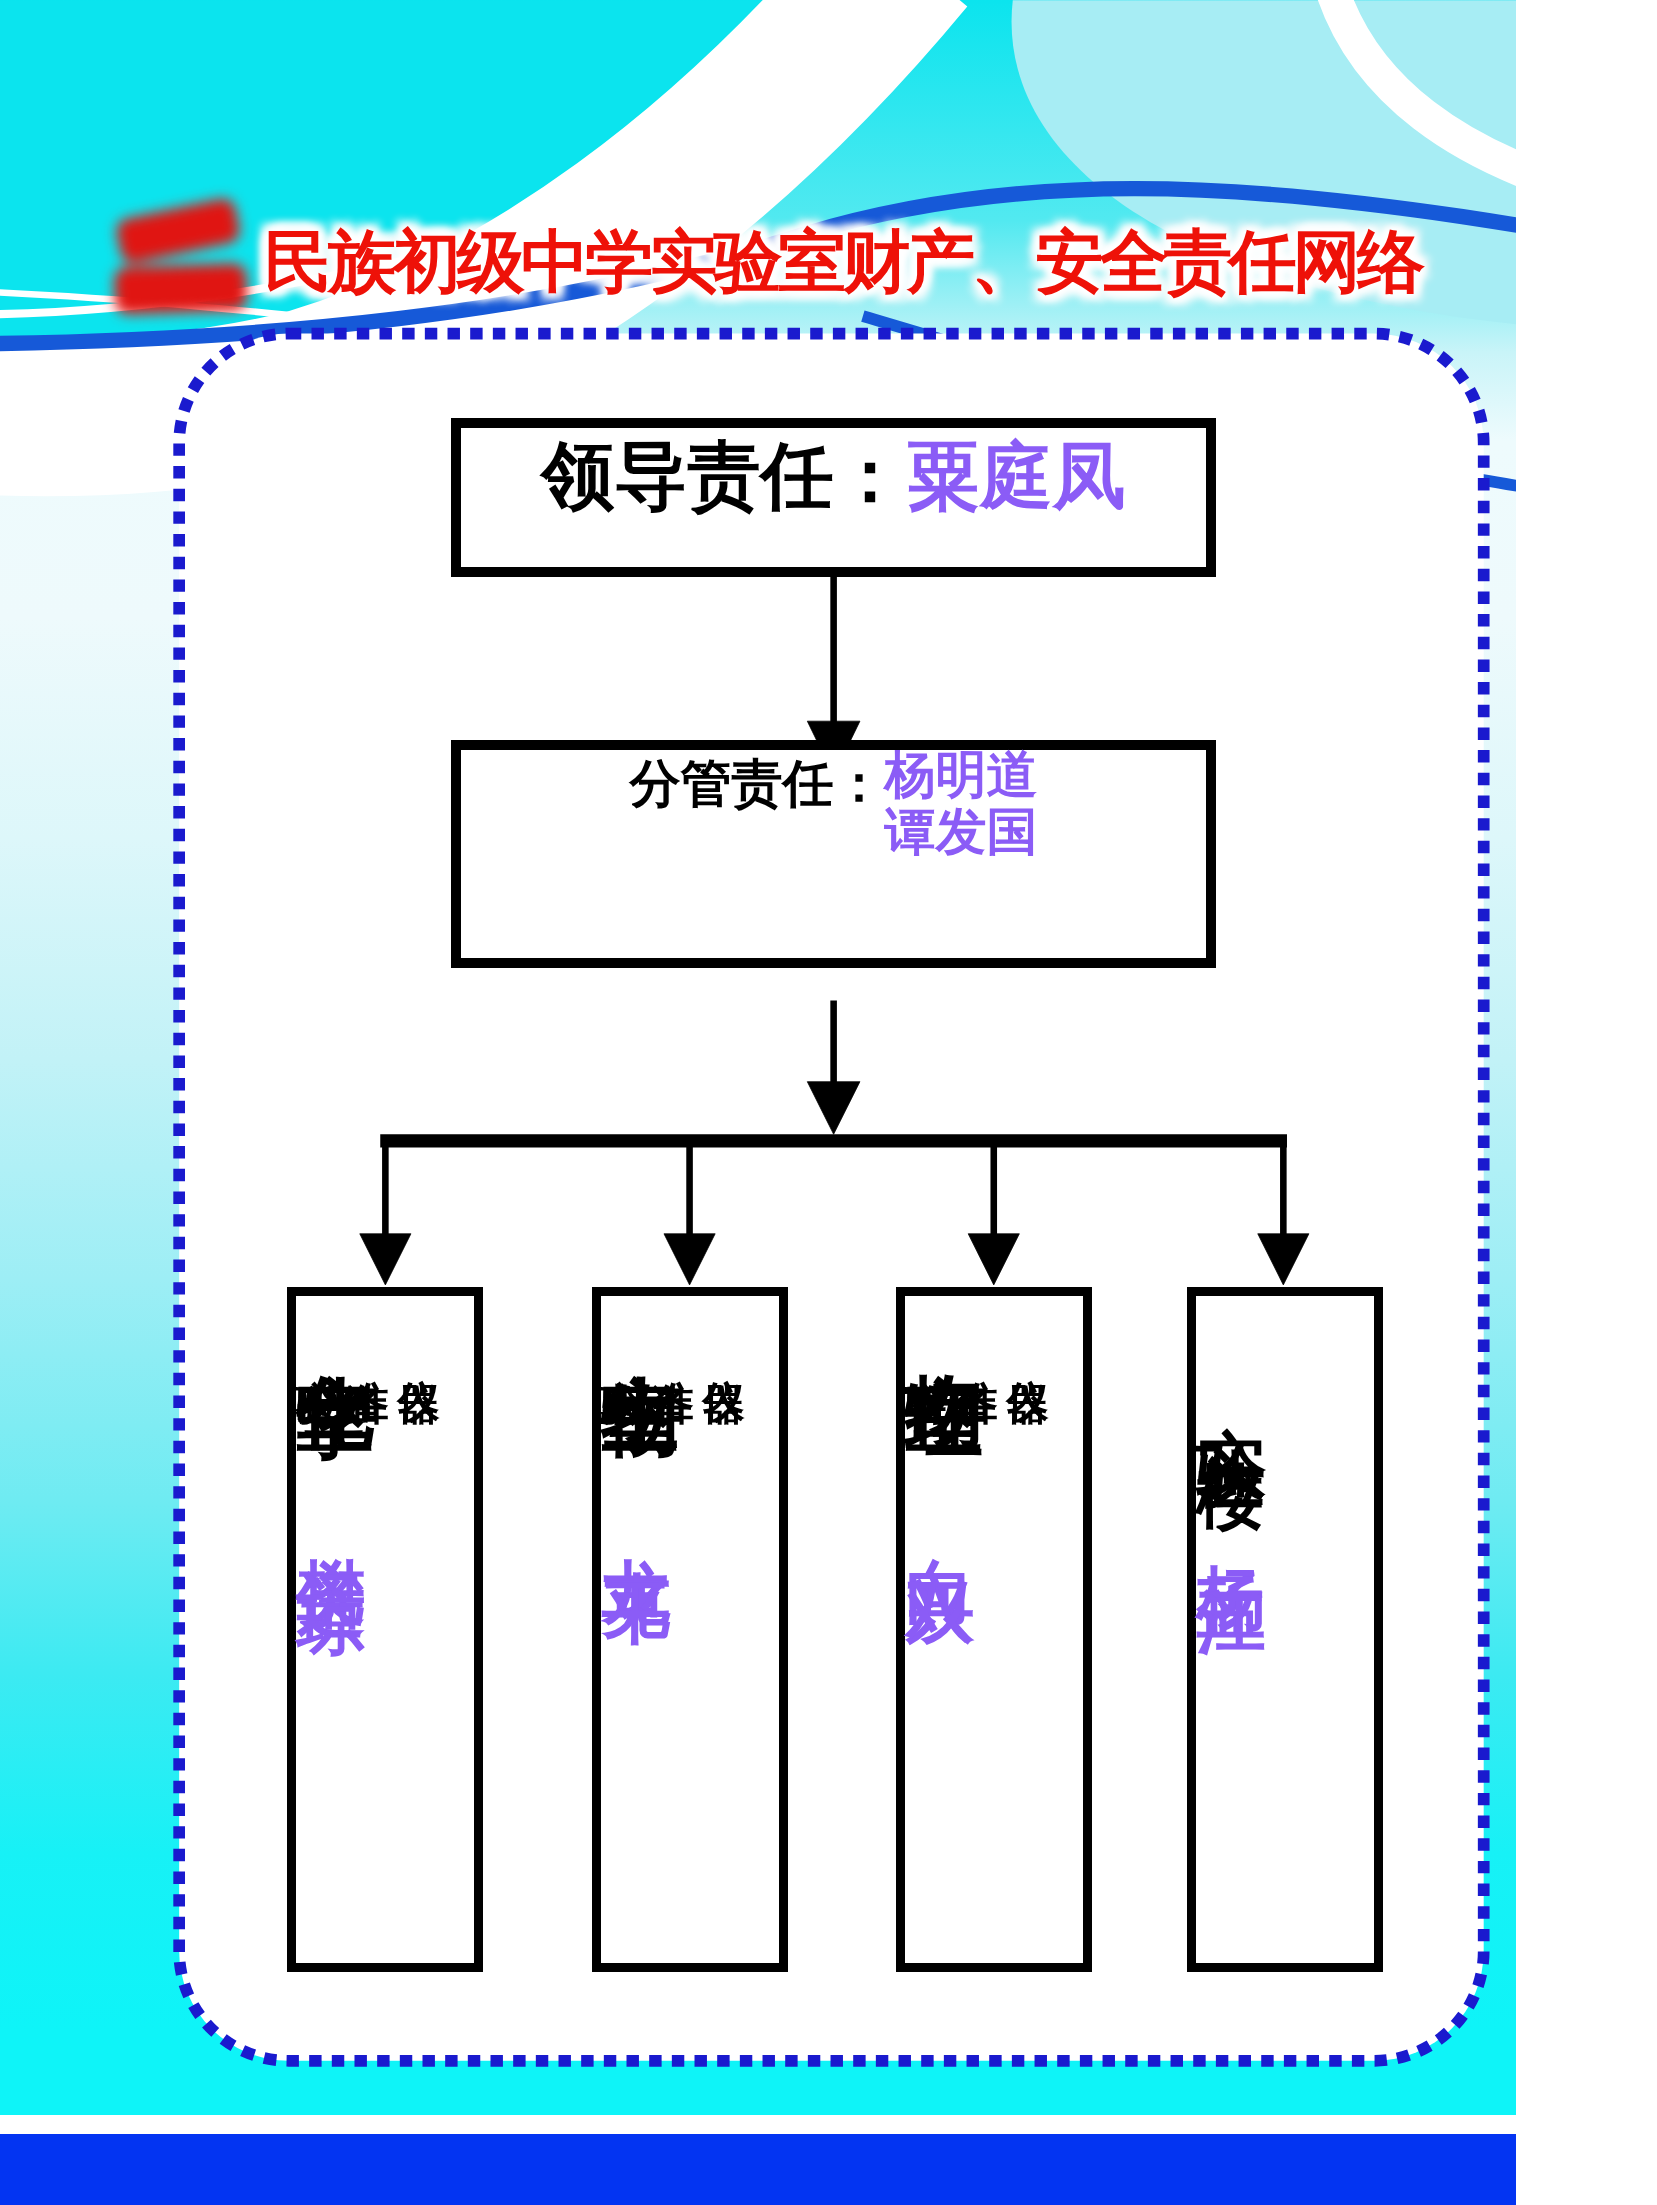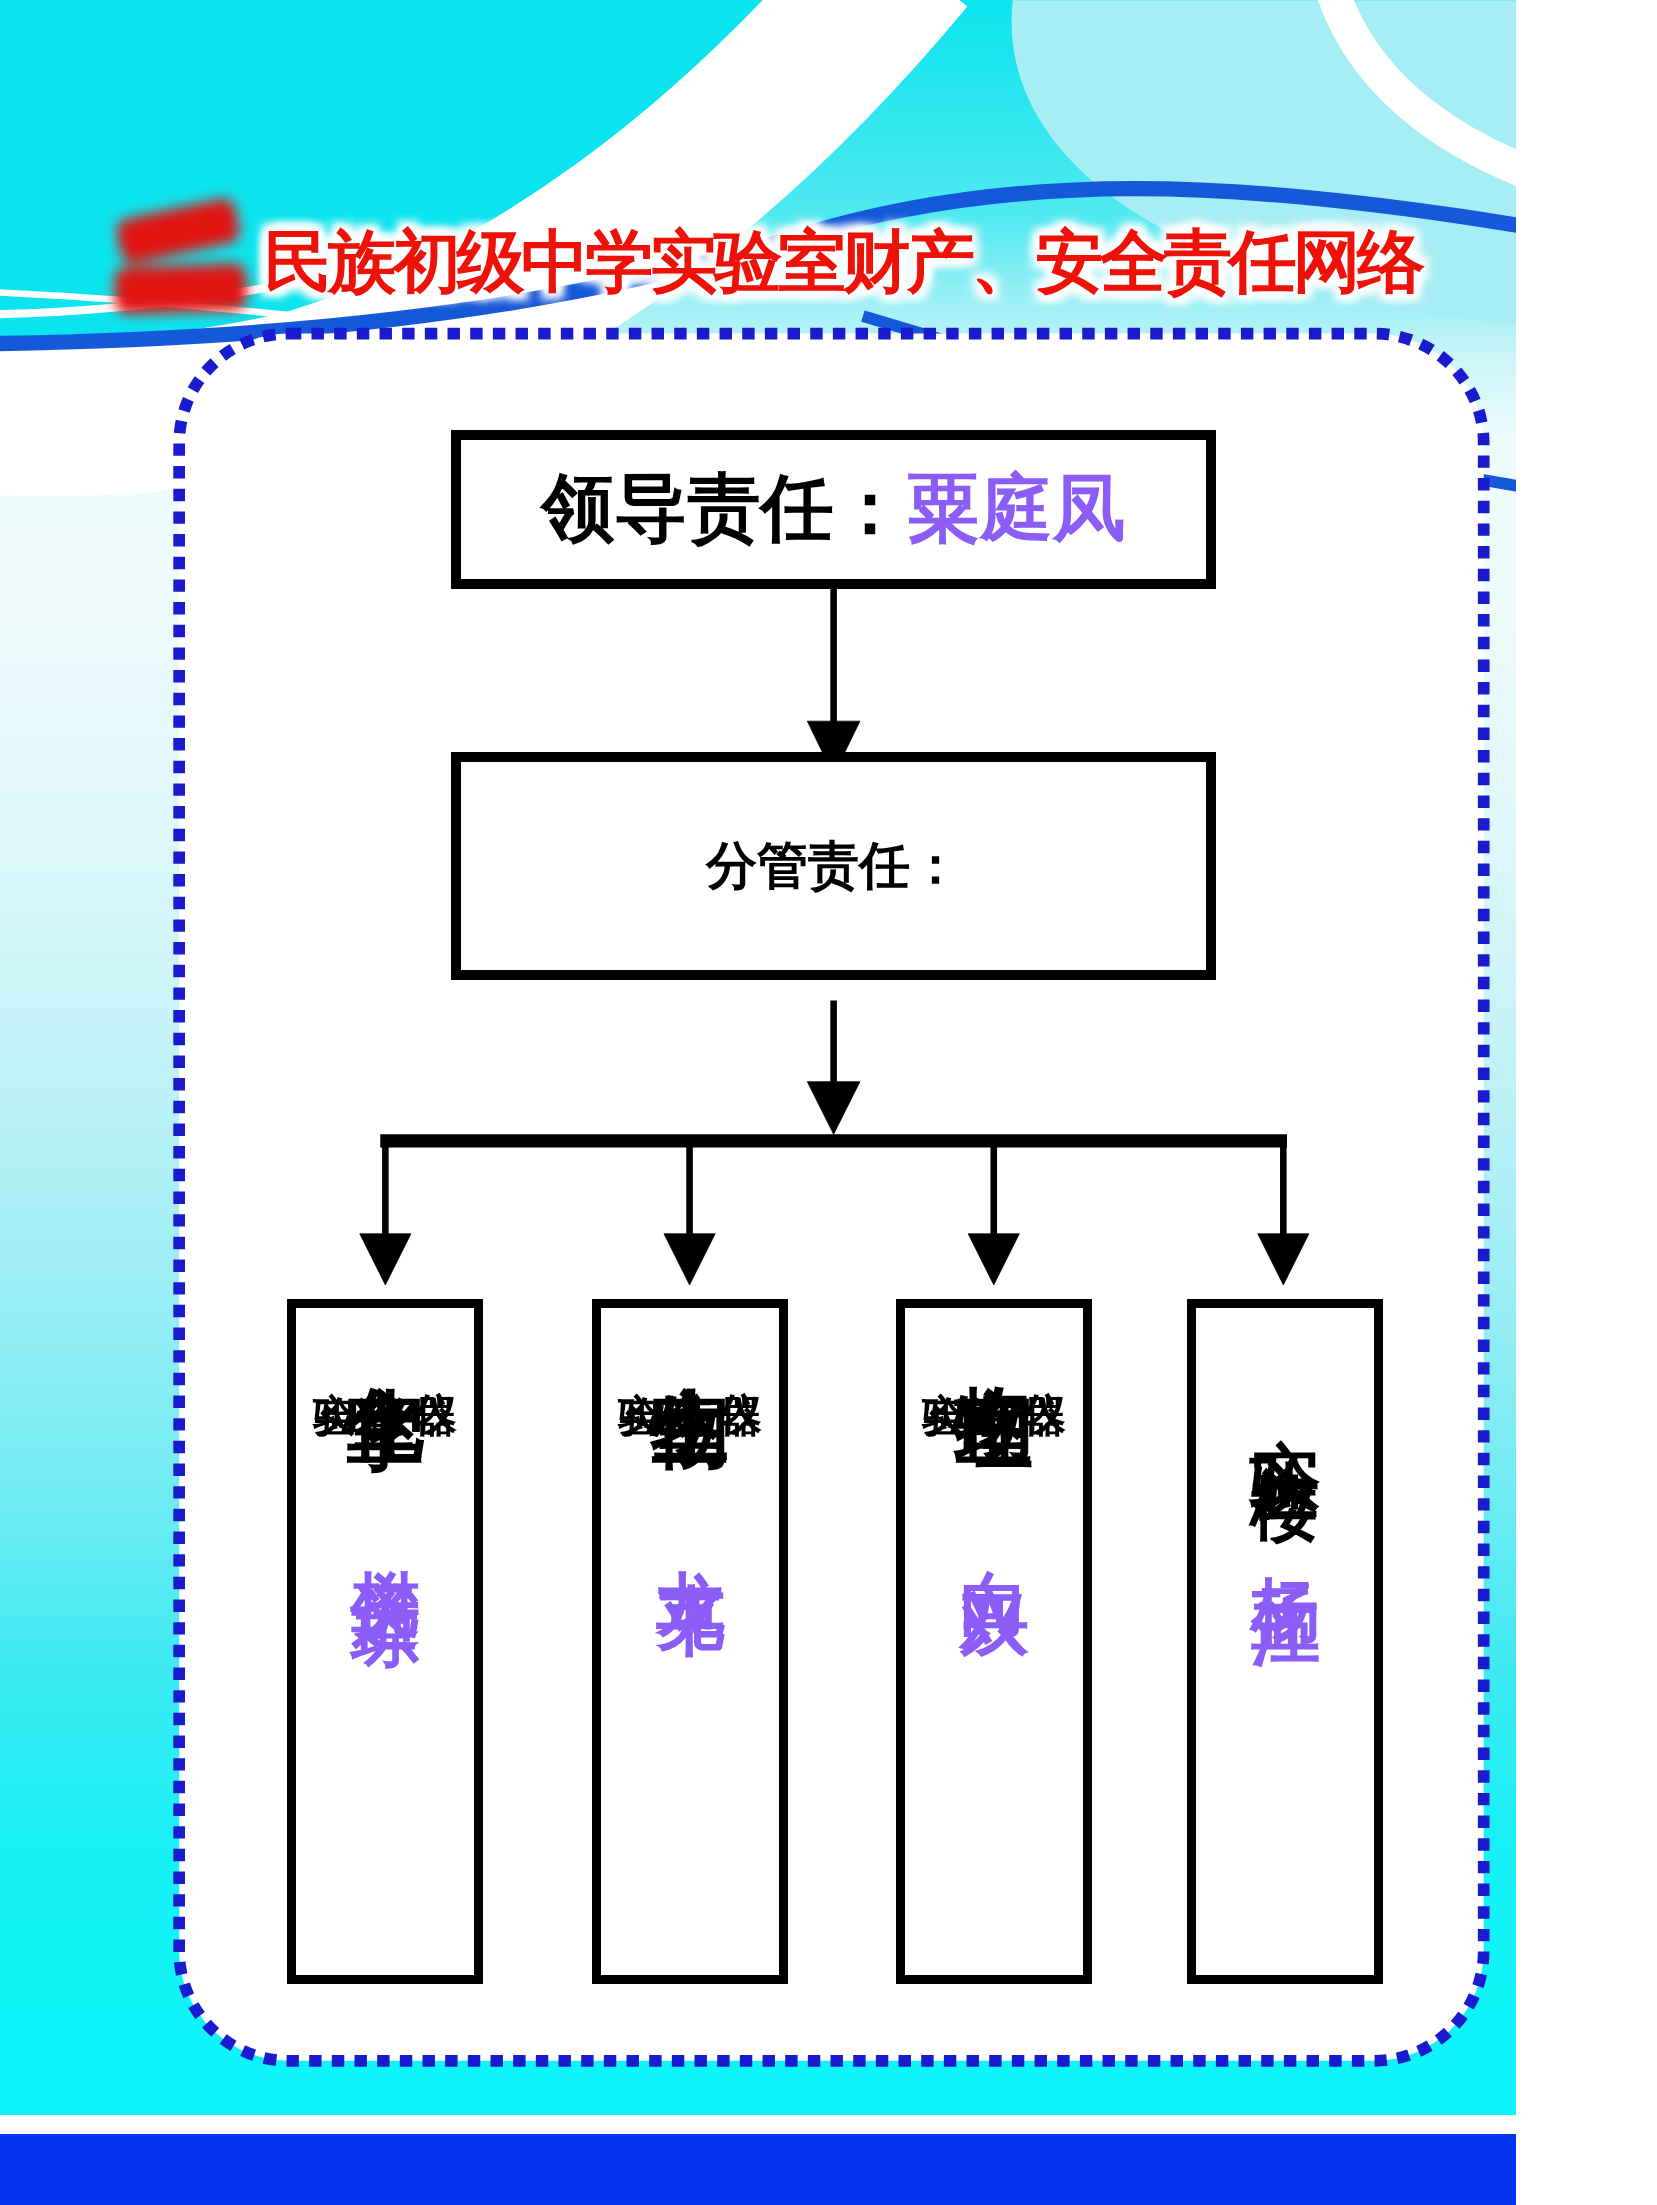--- a/index.html
+++ b/index.html
@@ -23,22 +23,22 @@
   .redacted .r1{left:13px;top:7.3px;width:121px;height:45px;transform:rotate(-6deg);}
   .redacted .r2{left:4.4px;top:64px;width:132px;height:47px;transform:rotate(4deg);}
   .poster-title{font-size:68px;font-weight:900;letter-spacing:-3.7px;color:#ee1108;
     font-family:"Liberation Sans","DejaVu Sans",sans-serif;
     text-shadow:0 0 7.3px #fff,0 0 16px #fff,
       5.1px 0 6.6px #fff,-5.1px 0 6.6px #fff,0 5.1px 6.6px #fff,0 -5.1px 6.6px #fff,
       6.6px 6.6px 8px #fff,-6.6px -6.6px 8px #fff,6.6px -6.6px 8px #fff,-6.6px 6.6px 8px #fff;}
 
   
   .fbox{position:absolute;background:#fff;border:10.2px solid #000;box-sizing:border-box;
-        display:flex;align-items:center;justify-content:center;
-        font-family:"Liberation Serif","DejaVu Serif",serif;font-weight:bold;color:#000;margin-top:12px;}
+        display:flex;align-items:flex-start;justify-content:center;
+        font-family:"Liberation Serif","DejaVu Serif",serif;font-weight:bold;color:#000;}
   .box-lead{left:451px;top:418px;width:765px;height:159px;font-size:73px;}
   .box-deputy{left:451px;top:740px;width:765px;height:228px;font-size:51px;font-family:Liberation Mono, monospace;}
   .name-blue{color:#8b5cf6;}
   .deputy-stack{display:flex;flex-direction:column;line-height:1.12;text-align:left;}
   .dept{top:1287px;width:196px;height:685px;border-width:9.5px;
         flex-direction:column;justify-content:flex-start;padding-top:16px;}
   .dept-chem{left:287px;} .dept-bio{left:592px;} .dept-phys{left:896px;} .dept-bldg{left:1187px;}
   .v{writing-mode:vertical-rl;text-orientation:upright;line-height:1;}
   .subject{font-size:78px;letter-spacing:8.8px;}
   .subrow{display:flex;flex-direction:row;gap:8.8px;margin:16px 0 7.3px 0;}
@@ -95,20 +95,24 @@
     <div class="poster-title">民族初级中学实验室财产、安全责任网络</div>
   </div>
 
   <div class="fbox box-lead">
     <span>领导责任：</span>
       <span class="name-blue">粟庭凤</span>
   </div>
 
   <div class="fbox box-deputy">
     <span>分管责任：</span>
+    <span class="deputy-stack name-blue">
+      <span>杨明道</span>
+      <span>谭发国</span>
+    </span>
   </div>
 
   <div class="fbox dept dept-chem">
     <span class="v subject">化学</span>
     <span class="subrow">
       <span class="v subcol">实验</span>
       <span class="v subcol">准备</span>
       <span class="v subcol">仪器</span>
     </span>
     <span class="suffix">室</span>

